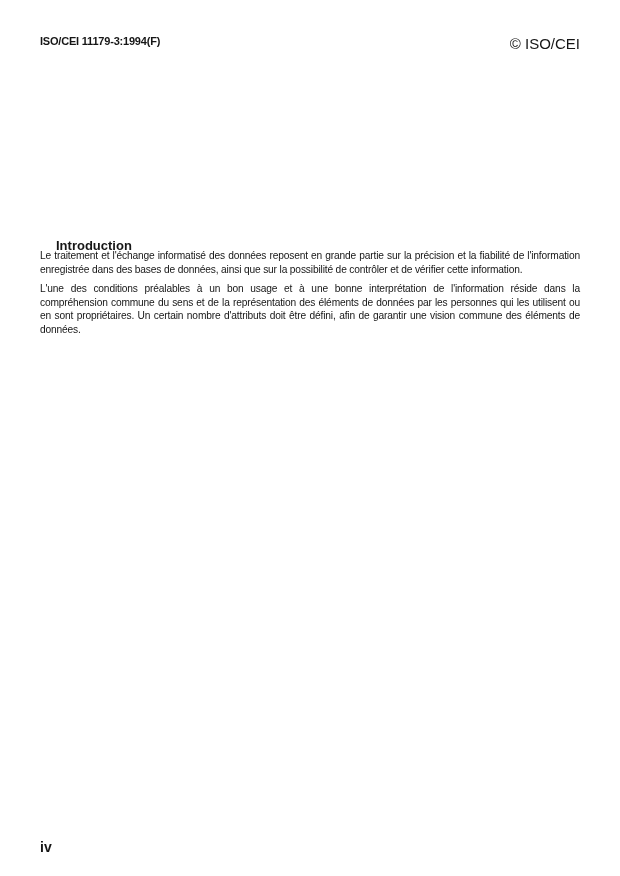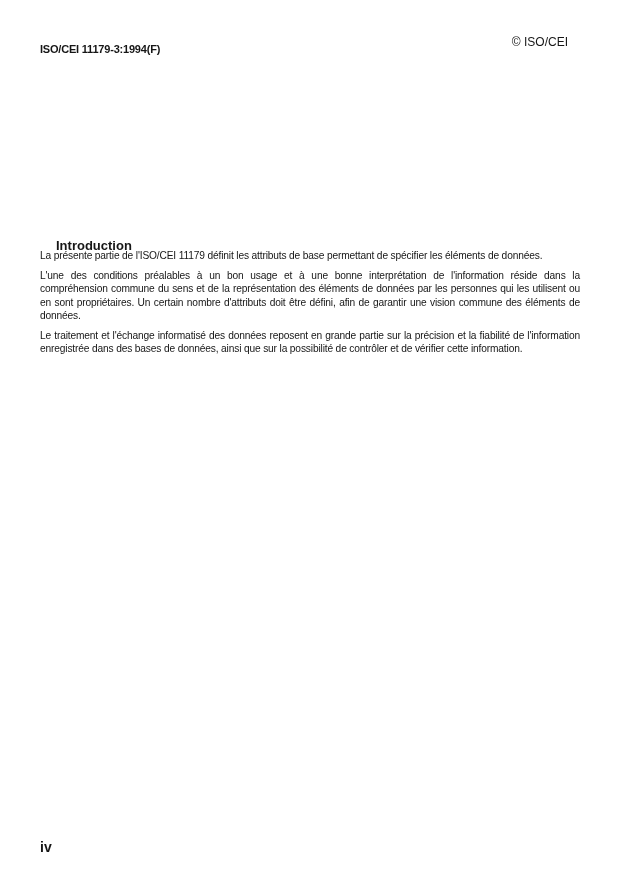--- a/index.html
+++ b/index.html
@@ -1,31 +1,30 @@
 <!DOCTYPE html>
 <html><head>
   <meta charset="utf-8">
   <style>
     html, body { margin: 0; padding: 0; background: #ffffff; }
     body { width: 620px; height: 876px; position: relative; overflow: hidden;
            font-family: "Liberation Sans", sans-serif; color: #161616; }
-    .hdr-left { position: absolute; left: 40px; top: 35px; font-size: 11px; font-weight: bold; letter-spacing: -0.2px; margin-top: 8px; }
-    .hdr-right { position: absolute; right: 52px; top: 35px; font-size: 12px; text-align: right; }
+    .hdr-left { position: absolute; left: 40px; top: 35px; font-size: 11px; font-weight: bold; letter-spacing: -0.2px; }
+    .hdr-right { position: absolute; right: 40px; top: 35px; font-size: 15px; text-align: right; }
     .title { position: absolute; left: 40px; top: 222px; font-size: 13px; font-weight: bold; margin: 16px; }
     .body { position: absolute; left: 40px; top: 249px; width: 540px; font-size: 10.2px; line-height: 13.5px; letter-spacing: -0.15px; }
     .body p { margin: 0 0 6px 0; text-align: justify; }
     .page-num { position: absolute; left: 40px; top: 839px; font-size: 14px; font-weight: bold; }
   </style>
 </head>
 <body>
 
 <div class="hdr-left">ISO/CEI 11179-3:1994(F)</div>
 <div class="hdr-right">© ISO/CEI</div>
 
 <h2 class="title">Introduction</h2>
 
 <div class="body">
-  <p>La présente partie de l'ISO/CEI 11179 définit les attributs de base permettant de spécifier les éléments de données.</p>
+  <p>Le traitement et l'échange informatisé des données reposent en grande partie sur la précision et la fiabilité de l'information enregistrée dans des bases de données, ainsi que sur la possibilité de contrôler et de vérifier cette information.</p>
   <p>L'une des conditions préalables à un bon usage et à une bonne interprétation de l'information réside dans la compréhension commune du sens et de la représentation des éléments de données par les personnes qui les utilisent ou en sont propriétaires. Un certain nombre d'attributs doit être défini, afin de garantir une vision commune des éléments de données.</p>
-  <p>Le traitement et l'échange informatisé des données reposent en grande partie sur la précision et la fiabilité de l'information enregistrée dans des bases de données, ainsi que sur la possibilité de contrôler et de vérifier cette information.</p>
 </div>
 
 <div class="page-num">iv</div>
 
 </body></html>

